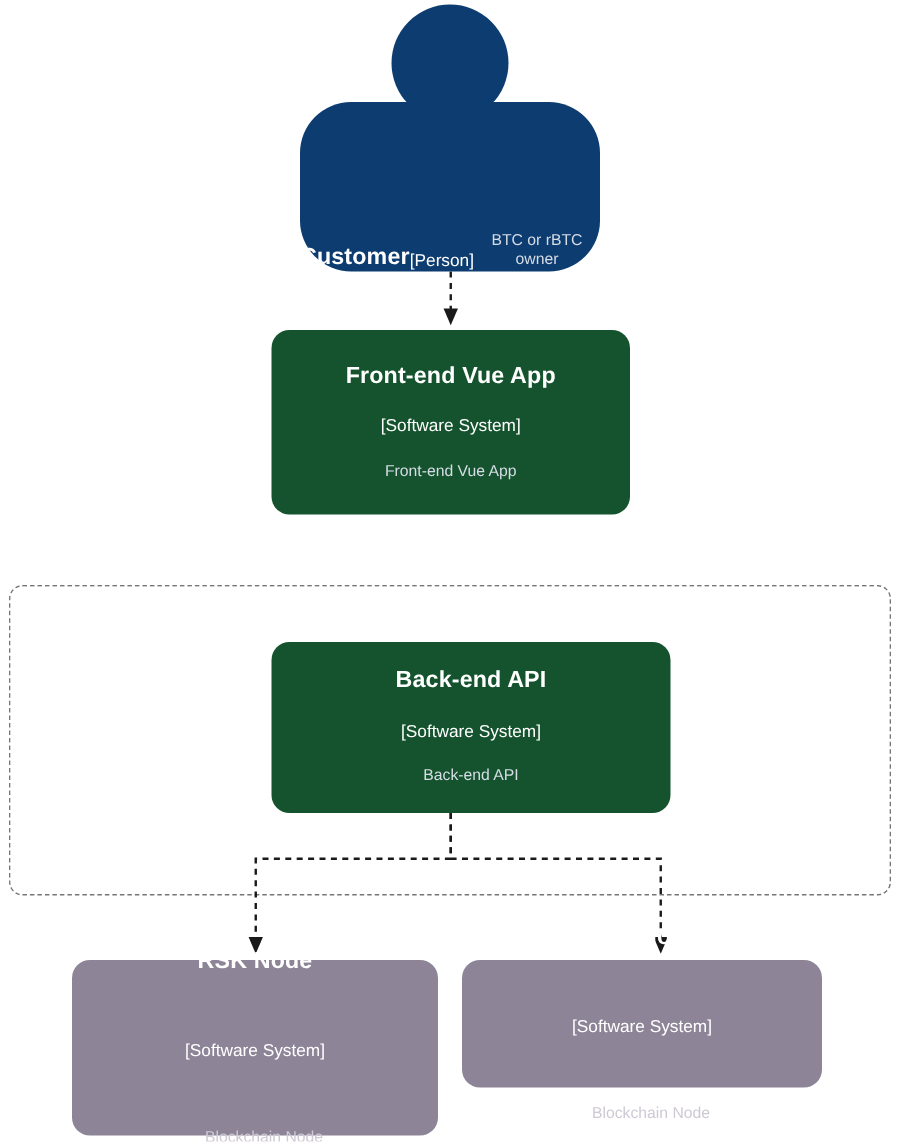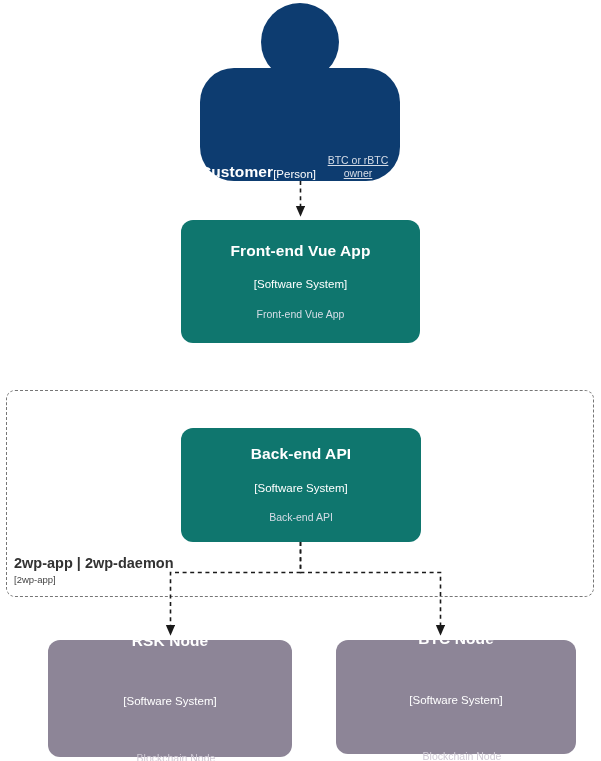--- a/index.html
+++ b/index.html
@@ -87,52 +87,52 @@
     left: 0;
     top: 65px;
     width: 200px;
     height: 113px;
     display: flex;
     flex-direction: row;
     align-items: flex-end;
     justify-content: center;
     text-align: center;
   }
-  #person-customer .node-desc { margin-top: 20px; text-decoration: underline; }
+  #person-customer .node-desc { margin-top: 20px; }
 
   
   .sysbox {
     border-radius: 12px;
   }
-  .sysbox.blue { background: #0f766e; }
+  .sysbox.blue { background: #14532d; }
   .sysbox.grey { background: #8d8597; gap: 27px; }
 
   #sys-frontend {
     left: 181px;
     top: 220px;
     width: 239px;
     height: 123px;
   }
   #sys-backend {
     left: 181px;
     top: 428px;
-    width: 240px;
+    width: 266px;
     height: 114px;
   }
   #sys-rsk {
     left: 48px;
     top: 640px;
     width: 244px;
     height: 117px;
   }
   #sys-btc {
-    left: 336px;
+    left: 308px;
     top: 640px;
     width: 240px;
-    height: 114px;
+    height: 85px;
     text-align: right;
   }
 
   
   #boundary-2wp {
     position: absolute;
     left: 6px;
     top: 390px;
     width: 588px;
     height: 207px;
@@ -173,24 +173,20 @@
     z-index: 3;
     pointer-events: none;
   }
 </style>
 </head>
 <body>
 
 <div id="canvas">
 
   <div id="boundary-2wp"></div>
-  <div id="boundary-label">
-    <div class="b-title">2wp-app | 2wp-daemon</div>
-    <div class="b-type">[2wp-app]</div>
-  </div>
 
   <svg id="connectors" viewBox="0 0 601 761" xmlns="http://www.w3.org/2000/svg">
     <defs>
       <marker id="arrowhead" markerWidth="8" markerHeight="8" refX="4.6" refY="3" orient="auto" markerUnits="strokeWidth">
         <path d="M0,0 L7,3 L0,6 Z" fill="#1a1a1a"></path>
       </marker>
     </defs>
 
     <g>
       <line x1="300.5" y1="181" x2="300.5" y2="213" stroke="#1a1a1a" stroke-width="1.6" stroke-dasharray="4,3.6" marker-end="url(#arrowhead)"></line>

